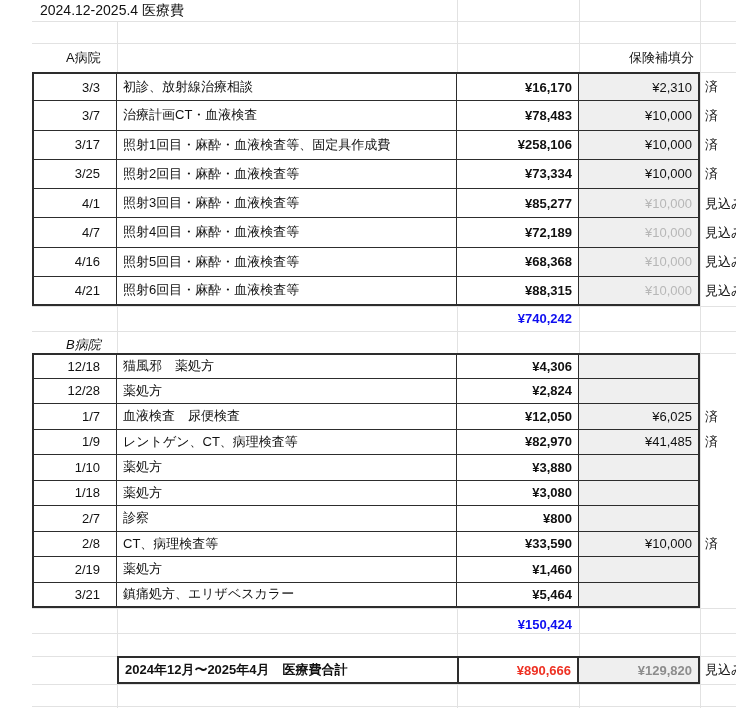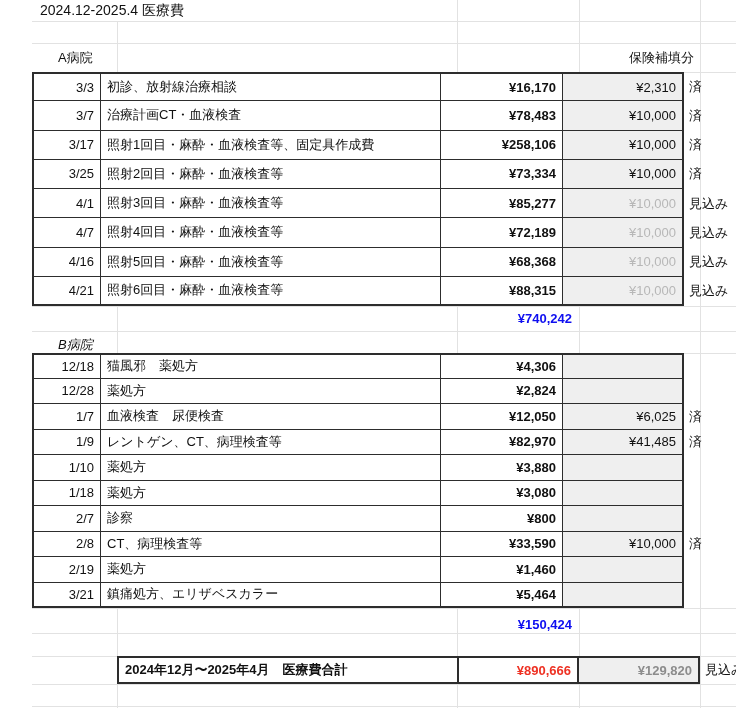--- a/index.html
+++ b/index.html
@@ -19,31 +19,31 @@
   .r { justify-content:flex-end; text-align:right; }
   .l { justify-content:flex-start; text-align:left; }
   
   .tblwrap { position:absolute; left:0; width:736px; display:flex; flex-direction:column; }
   .trow { display:flex; flex:1; }
   .trow .c {
     display:flex; align-items:center; background:#fff;
     border-right:1px solid #2d2d2d; border-bottom:1px solid #2d2d2d;
     overflow:hidden; white-space:nowrap;
   }
-  .trow .c.date  { width:69px;  justify-content:flex-end; padding-right:6px; border-left:2px solid #2d2d2d; }
+  .trow .c.date  { width:85px;  justify-content:flex-end; padding-right:16px; border-left:2px solid #2d2d2d; }
   .trow .c.desc  { width:340px; padding-left:6px; }
   .trow .c.amt   { width:122px; justify-content:flex-end; padding-right:6px;font-weight:bold; }
   .trow .c.ins   { width:121px; justify-content:flex-end; padding-right:6px; background:#efefef; border-right:2px solid #2d2d2d; }
   .trow .stat    { width:68px; display:flex; align-items:center; padding-left:5px; background:transparent; }
   .trow:first-child .c { border-top:2px solid #2d2d2d; }
   .trow:last-child  .c { border-bottom:2px solid #2d2d2d; }
   .ins.est { color:#b7b7b7; }
   
   .title { left:0; top:0; height:21px; padding-left:8px; font-size:14px; }
-  .secname { left:8px; height:100%; padding-left:18px; }
+  .secname { left:16px; height:100%; padding-left:18px; }
   .blue-total { color:#0f0ff0; font-weight:bold; }
   
   .grand {
     position:absolute; left:85px; top:656px; width:583px; height:28px;
     display:flex; border:2px solid #2d2d2d; background:#fff;
   }
   .grand .gc { display:flex; align-items:center; overflow:hidden; white-space:nowrap; }
   .grand .glabel { width:338px; padding-left:6px; font-weight:bold; }
   .grand .gamt   { width:120px; justify-content:flex-end; padding-right:6px;
                    border-left:2px solid #2d2d2d; color:#ee3123; font-weight:bold; }

